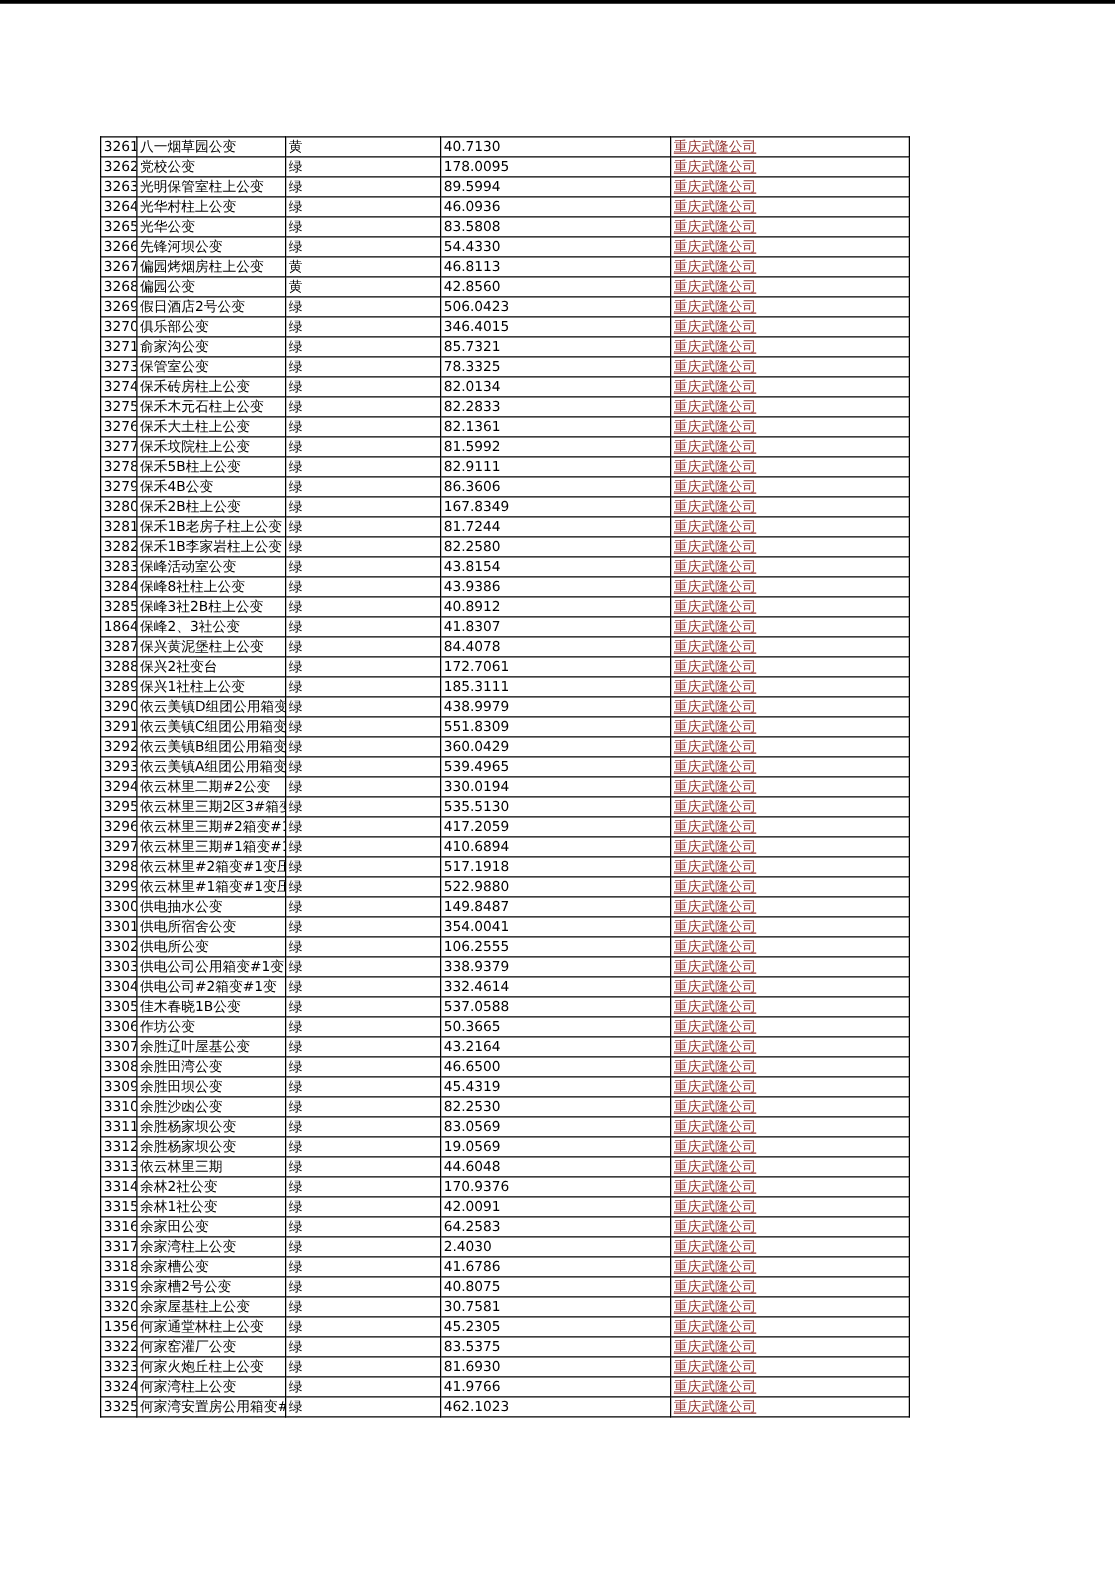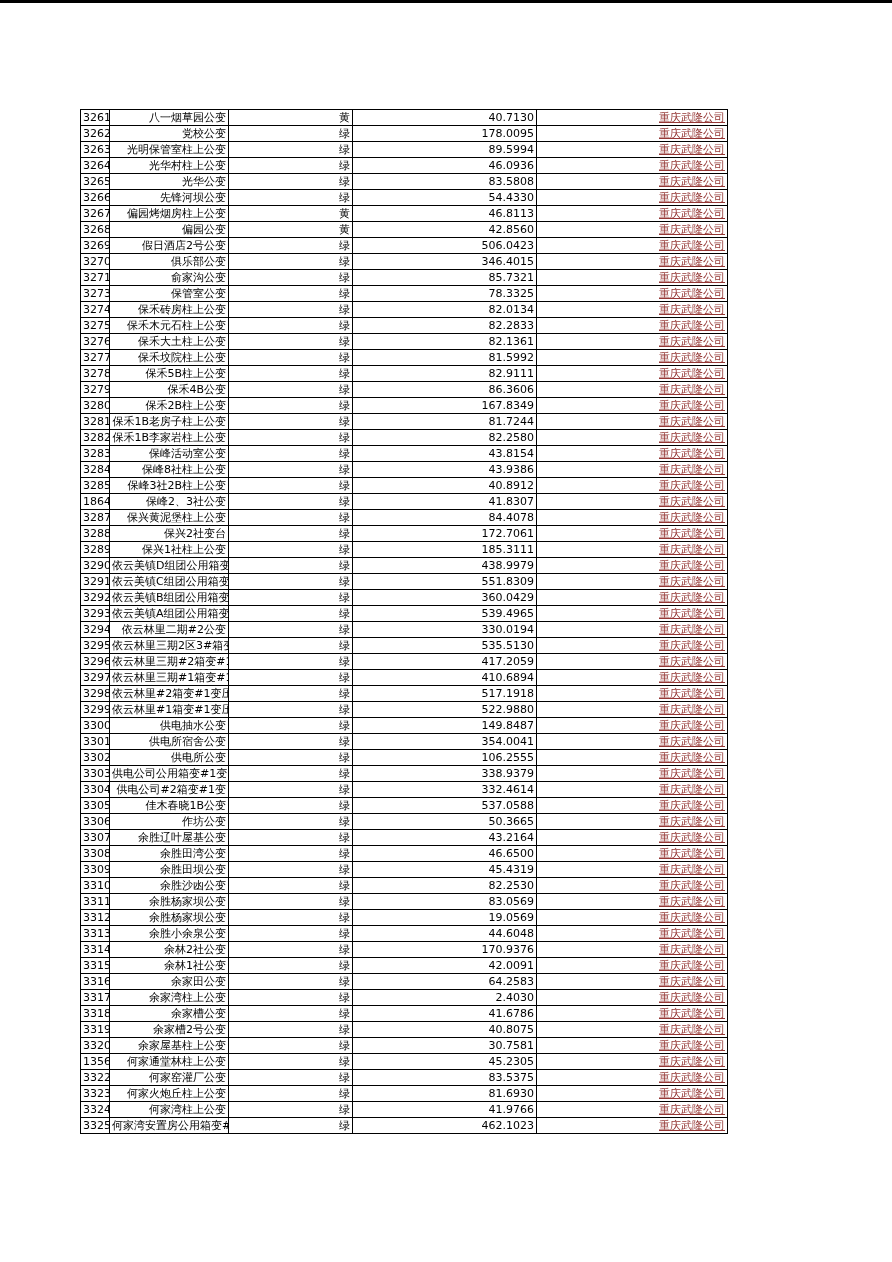--- a/index.html
+++ b/index.html
@@ -17,21 +17,20 @@
     width: 892px; height: 3px;
     background: #000000;
   }
   .sheet-table {
     position: absolute;
     left: 80px;
     top: 109px;
     border-collapse: collapse;
     table-layout: fixed;
     width: 647px;
-    text-align: right;
   }
   .sheet-table td {
     border: 1px solid #000000;
     height: 15px;
     line-height: 15px;
     font-size: 11px;
     color: #000000;
     padding: 0 2px;
     overflow: hidden;
     white-space: nowrap;
@@ -414,21 +413,21 @@
       </tr>
       <tr>
         <td class="cell-id">3312</td>
         <td class="cell-name">余胜杨家坝公变</td>
         <td class="cell-status">绿</td>
         <td class="cell-value">19.0569</td>
         <td class="cell-company"><a>重庆武隆公司</a></td>
       </tr>
       <tr>
         <td class="cell-id">3313</td>
-        <td class="cell-name">余胜小余泉公变</td>
+        <td class="cell-name">依云林里三期</td>
         <td class="cell-status">绿</td>
         <td class="cell-value">44.6048</td>
         <td class="cell-company"><a>重庆武隆公司</a></td>
       </tr>
       <tr>
         <td class="cell-id">3314</td>
         <td class="cell-name">余林2社公变</td>
         <td class="cell-status">绿</td>
         <td class="cell-value">170.9376</td>
         <td class="cell-company"><a>重庆武隆公司</a></td>

